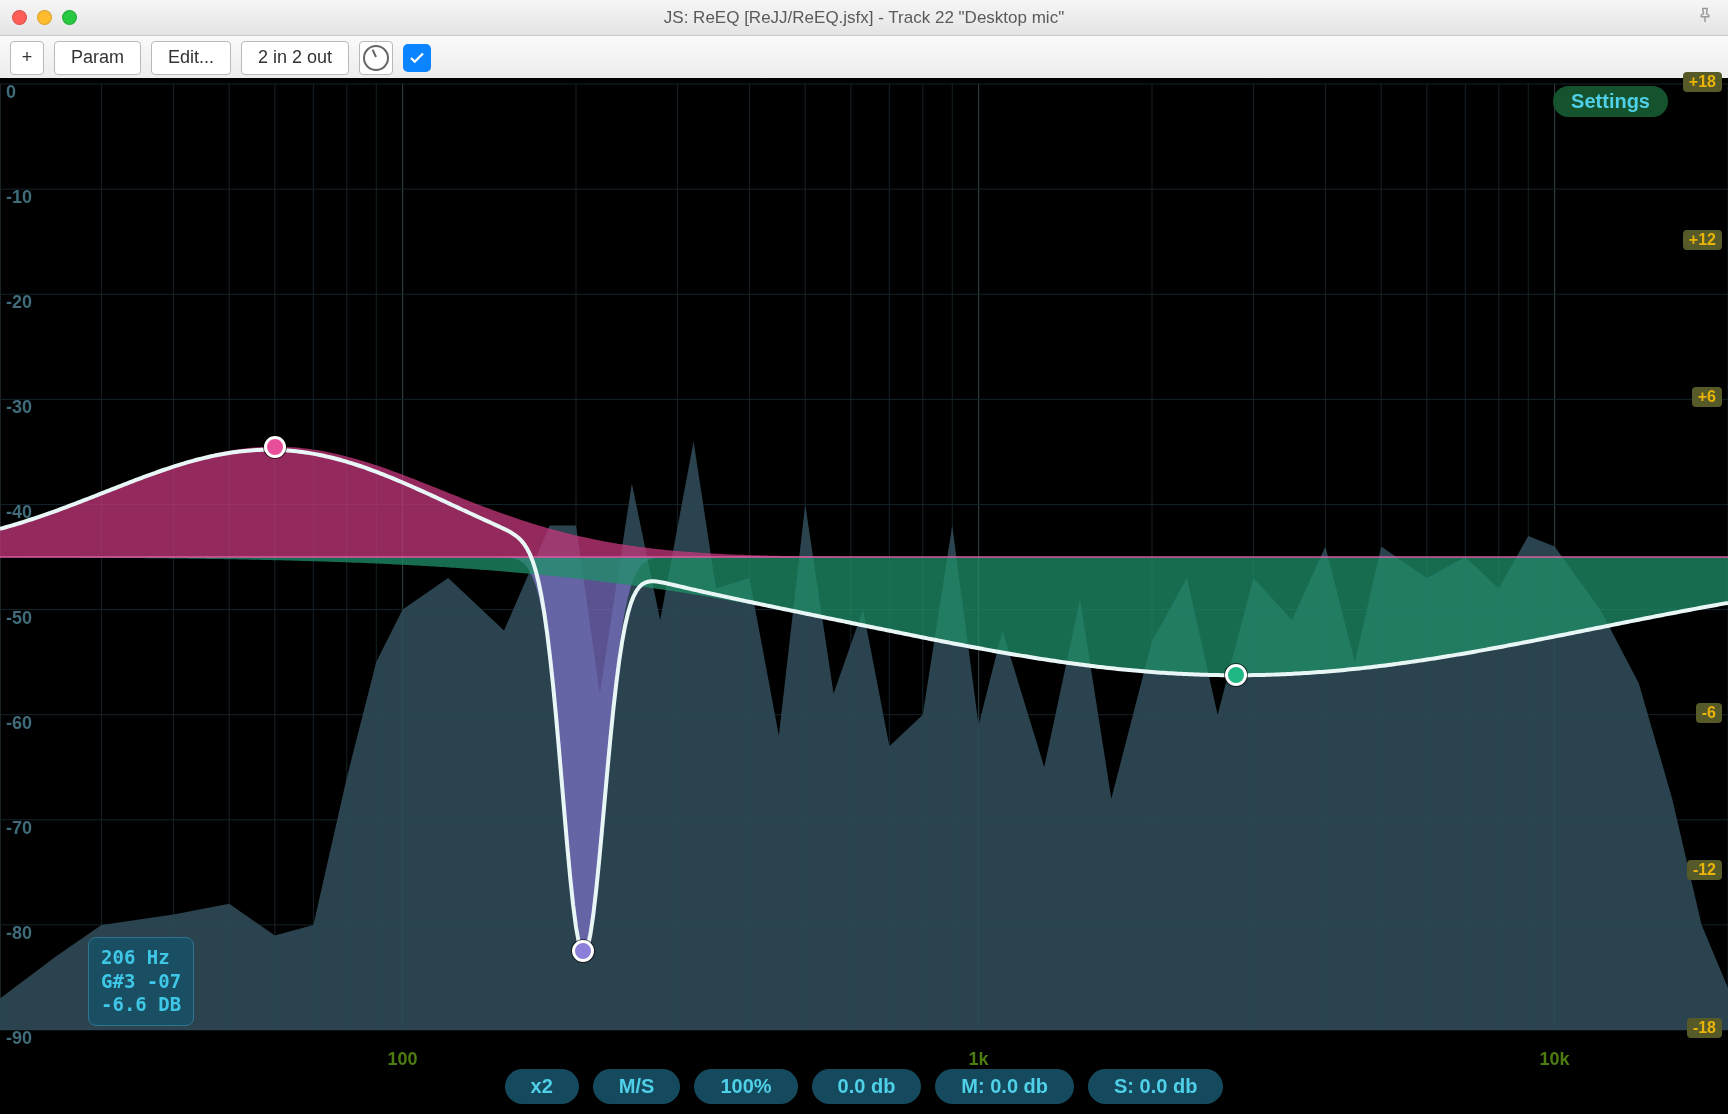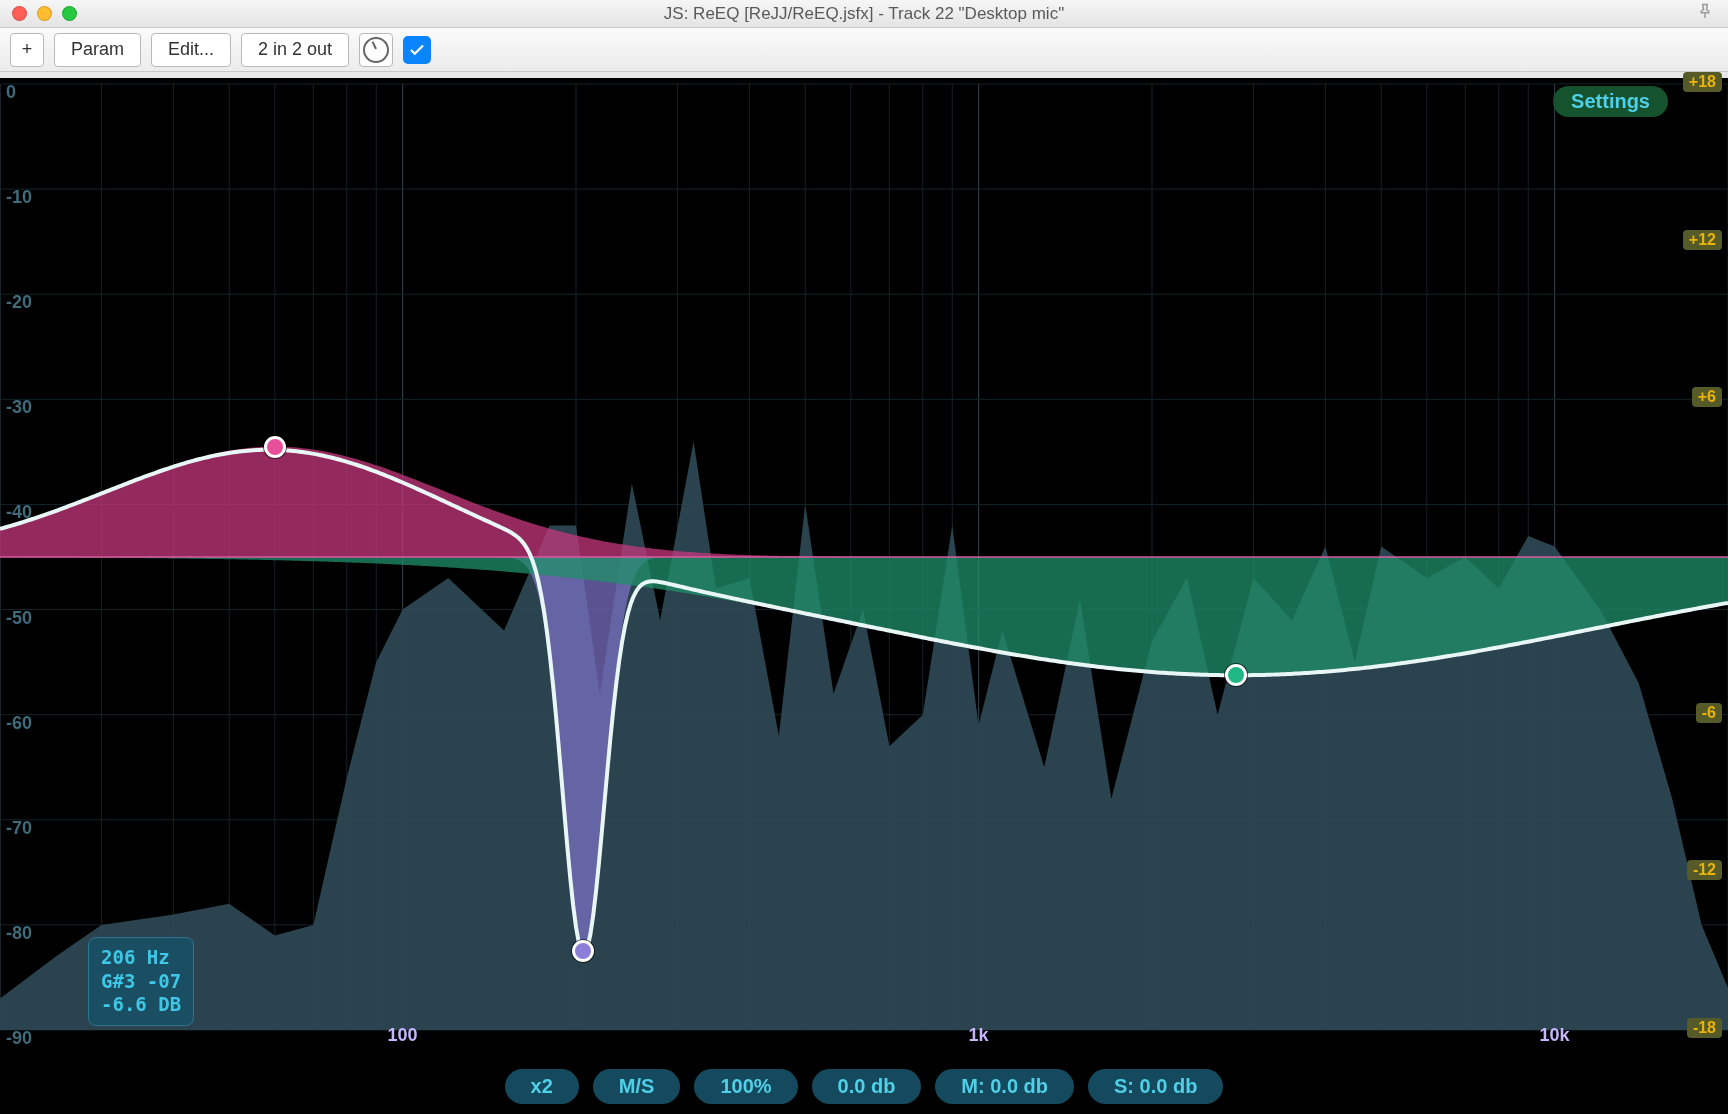--- a/index.html
+++ b/index.html
@@ -1,19 +1,19 @@
 <!DOCTYPE html>
 <html><head>
 <meta charset="utf-8">
 <style>
   * { box-sizing: border-box; margin: 0; padding: 0; }
   html, body { width: 1728px; height: 1114px; font-family: -apple-system, "Helvetica Neue", Arial, sans-serif; background: #e8e8e8; overflow: hidden; }
 
   
-  .titlebar { height: 28px; background: linear-gradient(#f6f6f6,#e4e4e4); border-bottom: 1px solid #c9c9c9; display: flex; align-items: center; padding: 0 12px; position: relative; }
+  .titlebar { height: 36px; background: linear-gradient(#f6f6f6,#e4e4e4); border-bottom: 1px solid #c9c9c9; display: flex; align-items: center; padding: 0 12px; position: relative; }
   .traffic { display: flex; gap: 10px; position: absolute; left: 12px; }
   .dot { width: 15px; height: 15px; border-radius: 50%; border: 0.5px solid rgba(0,0,0,.15); }
   .dot.r { background:#ff5f57; } .dot.y { background:#febc2e; } .dot.g { background:#28c840; }
   .titlebar .title { flex:1; text-align:center; font-size:17px; color:#5a5a5a; font-weight:400; }
   .pin-icon { position:absolute; right:14px; color:#a9a9a9; }
 
   
   .toolbar { height: 44px; background: linear-gradient(#fafafa,#ececec); border-bottom:1px solid #c9c9c9; display:flex; align-items:center; padding: 0 10px; gap:10px; font-size:18px; color:#333; }
   .preset { flex:1; height:34px; background:#fff; border:1px solid #b9b9b9; border-radius:4px; display:flex; align-items:center; padding:0 10px; position:relative; }
   .preset .spinners { position:absolute; right:6px; top:4px; bottom:4px; width:18px; display:flex; flex-direction:column; justify-content:center; color:#666; }
@@ -29,21 +29,21 @@
   .eq-canvas { position:absolute; inset:0; }
 
   .settings-btn { position:absolute; top:8px; right:60px; background:#14532d; color:#4fd0e8; border-radius:18px; padding:4px 18px; font-size:20px; font-weight:600; cursor:pointer; }
 
   
   .db-badge { position:absolute; right:6px; background:#565a28; color:#eab308; font-size:16px; font-weight:700; padding:1px 6px; border-radius:4px; }
 
   
   .spec-label { position:absolute; left:6px; color:#3f6b7a; font-size:18px; font-weight:600; }
   
-  .freq-label { position:absolute; bottom:68px; color:#c4b5fd; font-size:18px; font-weight:600; transform:translateX(-50%); }
+  .freq-label { position:absolute; bottom:44px; color:#4d7c0f; font-size:18px; font-weight:600; transform:translateX(-50%); }
 
   
   .readout { position:absolute; left:88px; bottom:88px; background:#1a4f63; border:1px solid #2c7690; border-radius:8px; padding:8px 12px; color:#3ec7e6; font-family:ui-monospace,Menlo,monospace; font-size:19px; line-height:1.25; font-weight:600; }
 
   
   .bottom-bar { position:absolute; left:0; right:0; bottom:10px; display:flex; justify-content:center; gap:14px; }
   .pill { background:#154a5e; color:#4fd0e8; border-radius:22px; padding:6px 26px; font-size:20px; font-weight:600; cursor:pointer; }
 
   
   .band-handle { position:absolute; width:22px; height:22px; border-radius:50%; border:3px solid #fff; transform:translate(-50%,-50%); cursor:grab; box-shadow: 0 0 0 1px rgba(0,0,0,.6); }

